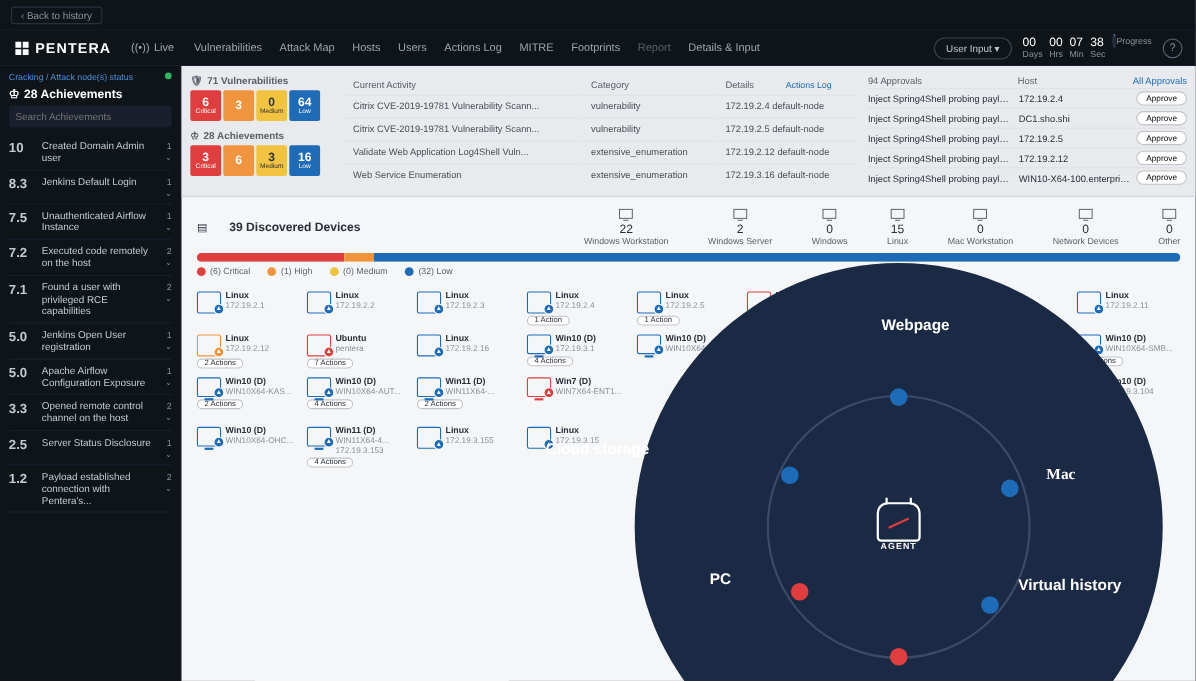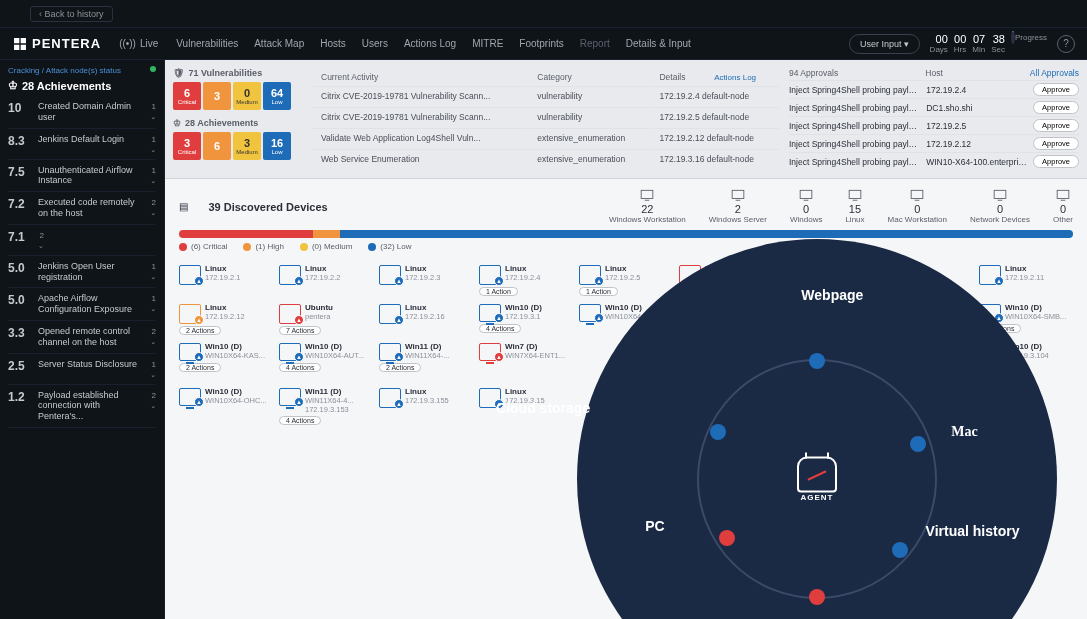--- a/index.html
+++ b/index.html
@@ -1,28 +1,28 @@
 <!DOCTYPE html>
 <html><head>
 <meta charset="utf-8">
 <style>
 * { margin: 0; padding: 0; box-sizing: border-box; font-family: -apple-system, Arial, sans-serif; }
 body { background: #0a0e1a; color: #e5e7eb; font-size: 10px; width: 1087px; height: 619px; overflow: hidden; position: relative; }
 .topbar { height: 28px; background: #0f1419; display: flex; align-items: center; padding: 0 10px; gap: 12px; border-bottom: 1px solid #1a1f2e; }
-.back-btn { font-size: 9px; color: #8b9299; border: 1px solid #2a3040; padding: 2px 8px; border-radius: 3px; margin-left: 20px; }
+.back-btn { font-size: 9px; color: #8b9299; border: 1px solid #2a3040; padding: 2px 8px; border-radius: 3px; }
 .nav { height: 32px; background: #0f1419; display: flex; align-items: center; padding: 0 12px; gap: 18px; border-bottom: 1px solid #1a1f2e; }
 .logo { color: #fff; font-weight: bold; font-size: 13px; letter-spacing: 1px; display: flex; align-items: center; gap: 4px; }
 .logo svg { width: 16px; height: 16px; }
 .live { color: #a0a6ae; font-size: 10px; display: flex; align-items: center; gap: 4px; }
 .nav-item { color: #a0a6ae; font-size: 10px; cursor: pointer; }
 .nav-item.report { color: #5a6270; }
 .nav-right { margin-left: auto; display: flex; align-items: center; gap: 10px; }
 .user-input-btn { border: 1px solid #3a4050; padding: 4px 10px; border-radius: 14px; font-size: 9px; color: #c5cad0; }
 .timer { display: flex; gap: 6px; font-size: 8px; color: #8b9299; }
-.timer-block { text-align: right; }
+.timer-block { text-align: left; }
 .timer-val { font-size: 11px; color: #fff; display: block; }
 .progress-ring { width: 16px; height: 16px; border: 2px solid #2a3040; border-top-color: #4a90d9; border-radius: 50%; }
 .help { width: 18px; height: 18px; border: 1px solid #5a6270; border-radius: 50%; text-align: center; line-height: 16px; font-size: 10px; color: #8b9299; }
 .body-wrap { display: flex; height: calc(619px - 60px); }
 .sidebar { width: 165px; background: #0f1419; border-right: 1px solid #1a1f2e; padding: 6px 8px; overflow-y: auto; }
 .crack-row { display: flex; justify-content: space-between; font-size: 8px; color: #4a90d9; margin-bottom: 4px; }
 .dot-green { width: 6px; height: 6px; background: #2db85f; border-radius: 50%; }
 .side-title { font-size: 11px; font-weight: bold; color: #fff; margin: 4px 0; display: flex; align-items: center; gap: 4px; }
 .search { width: 100%; background: #1a1f2e; border: none; padding: 5px 6px; font-size: 9px; color: #a0a6ae; border-radius: 3px; margin-bottom: 6px; }
 .ach-row { display: flex; align-items: flex-start; gap: 6px; padding: 5px 0; border-bottom: 1px solid #1a1f2e; font-size: 9px; color: #c5cad0; }
@@ -47,21 +47,21 @@
 .activity-table td { padding: 3px 8px; color: #4a4e58; border-top: 1px solid #e0e2e6; }
 .actions-log-link { font-size: 8px; color: #1e6bb8; text-align: right; }
 .approvals { width: 290px; font-size: 8.5px; }
 .apr-head { display: flex; justify-content: space-between; color: #5a5e68; margin-bottom: 2px; }
 .apr-row { display: flex; align-items: center; gap: 6px; padding: 2px 0; border-top: 1px solid #e0e2e6; }
 .apr-row .d1 { flex: 1.3; white-space: nowrap; overflow: hidden; text-overflow: ellipsis; }
 .apr-row .d2 { flex: 1; white-space: nowrap; overflow: hidden; text-overflow: ellipsis; }
 .apr-btn { border: 1px solid #c0c3c8; border-radius: 8px; padding: 1px 8px; font-size: 7.5px; background: #fff; }
 .devices-head { display: flex; padding: 10px 14px 6px; align-items: center; gap: 20px; }
 .dev-title { font-weight: bold; font-size: 11px; }
-.dev-stats { margin-left: auto; display: flex; gap: 23px; }
+.dev-stats { margin-left: auto; display: flex; gap: 36px; }
 .stat { text-align: center; font-size: 8px; color: #5a5e68; }
 .stat .n { font-size: 11px; color: #2a2e38; }
 .stat svg { width: 14px; height: 12px; display: block; margin: 0 auto 2px; }
 .sev-bar { display: flex; margin: 0 14px; height: 8px; border-radius: 4px; overflow: hidden; }
 .sev-bar .r { background: #e03e3e; }
 .sev-bar .o { background: #f0943e; }
 .sev-bar .b { background: #1e6bb8; }
 .legend { display: flex; gap: 16px; padding: 4px 14px 8px; font-size: 8px; color: #5a5e68; }
 .legend span { display: inline-flex; align-items: center; gap: 4px; }
 .dot { width: 8px; height: 8px; border-radius: 50%; display: inline-block; }
@@ -119,20 +119,21 @@
   </div>
 </div>
 
 <div class="body-wrap">
   <div class="sidebar">
     <div class="crack-row">
         <span>Cracking / Attack node(s) status</span>
         <span class="dot-green"></span>
       </div>
     <div class="side-title">♔ <span>28 Achievements</span></div>
+    <input class="search" placeholder="Search Achievements" style="">
     <div id="ach-list">
         <div class="ach-row">
           <span class="ach-score">10</span>
           <span class="ach-label">Created Domain Admin user</span>
           <span style="text-align:right"><span class="ach-count">1</span><br><span class="ach-chev">⌄</span></span>
         </div>
         <div class="ach-row">
           <span class="ach-score">8.3</span>
           <span class="ach-label">Jenkins Default Login</span>
           <span style="text-align:right"><span class="ach-count">1</span><br><span class="ach-chev">⌄</span></span>
@@ -142,20 +143,21 @@
           <span class="ach-label">Unauthenticated Airflow Instance</span>
           <span style="text-align:right"><span class="ach-count">1</span><br><span class="ach-chev">⌄</span></span>
         </div>
         <div class="ach-row">
           <span class="ach-score">7.2</span>
           <span class="ach-label">Executed code remotely on the host</span>
           <span style="text-align:right"><span class="ach-count">2</span><br><span class="ach-chev">⌄</span></span>
         </div>
         <div class="ach-row">
           <span class="ach-score">7.1</span>
+          <span class="ach-label">Found a user with privileged RCE capabilities</span>
           <span style="text-align:right"><span class="ach-count">2</span><br><span class="ach-chev">⌄</span></span>
         </div>
         <div class="ach-row">
           <span class="ach-score">5.0</span>
           <span class="ach-label">Jenkins Open User registration</span>
           <span style="text-align:right"><span class="ach-count">1</span><br><span class="ach-chev">⌄</span></span>
         </div>
         <div class="ach-row">
           <span class="ach-score">5.0</span>
           <span class="ach-label">Apache Airflow Configuration Exposure</span>

